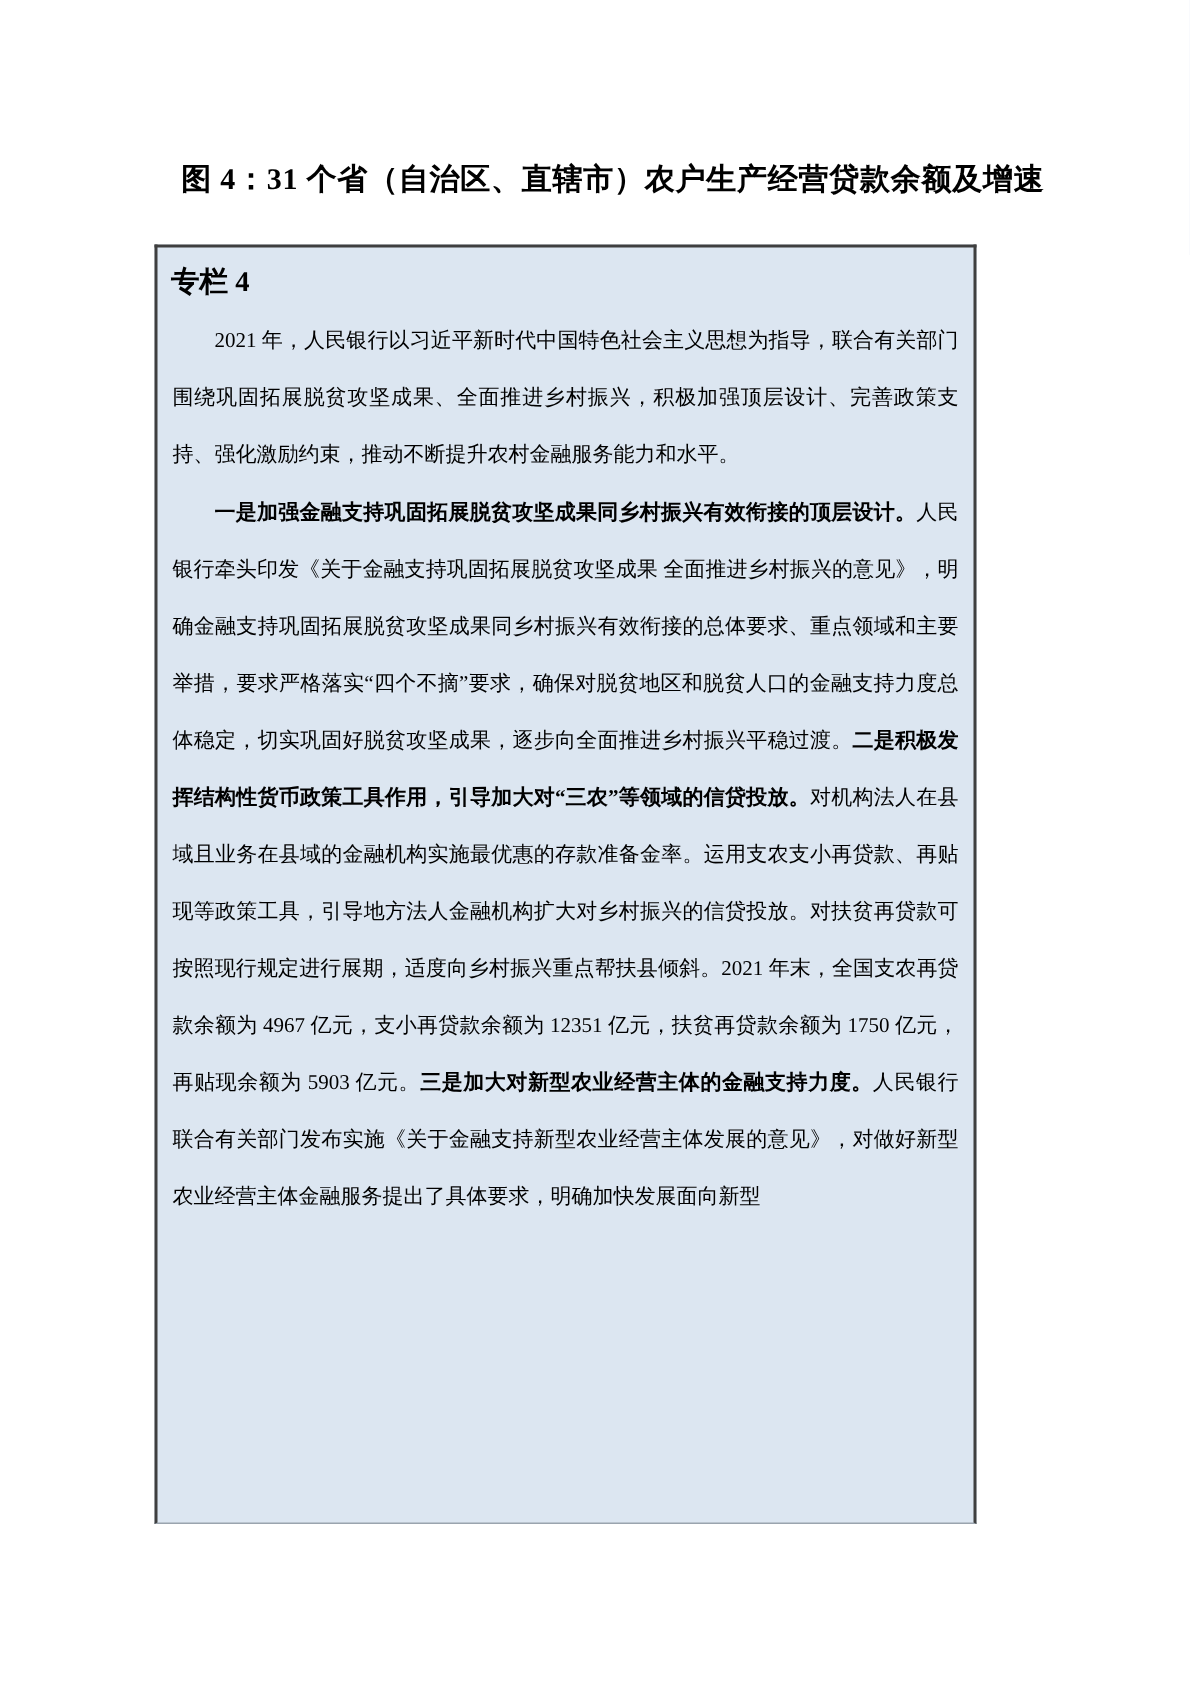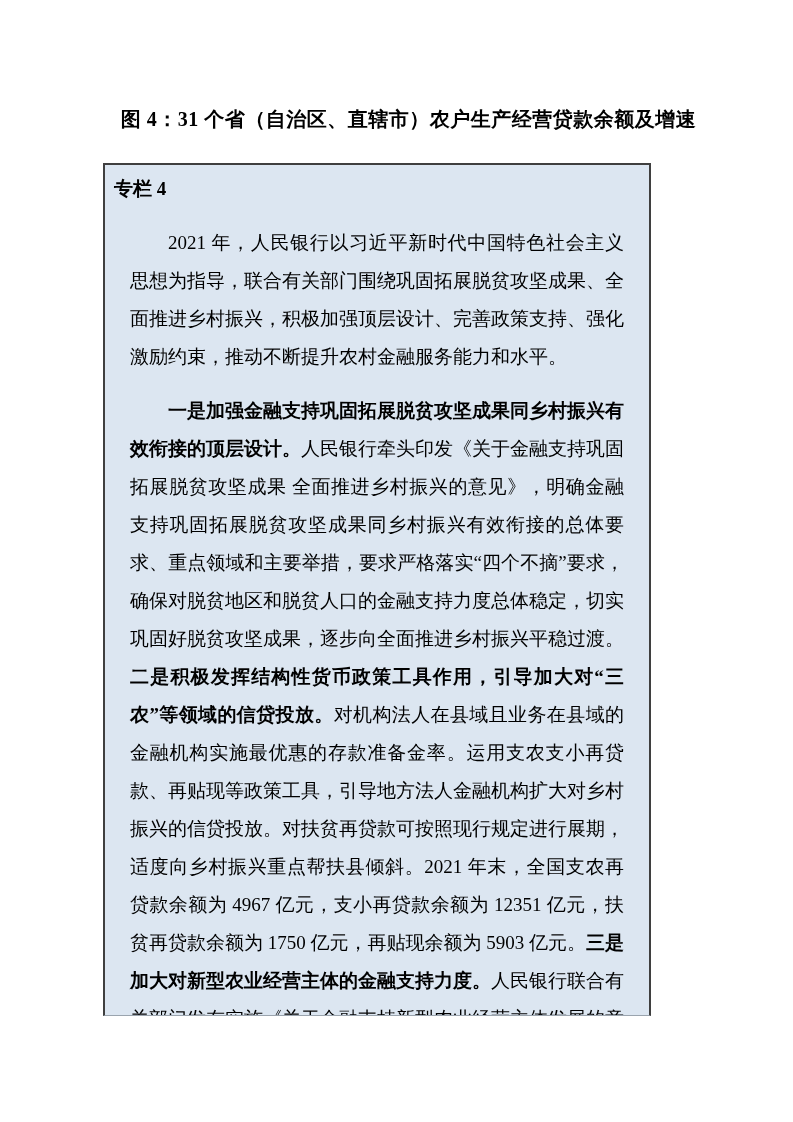--- a/index.html
+++ b/index.html
@@ -49,22 +49,22 @@
     line-height: 38px;
     text-align: left;
   }
   .box-title {
     font-size: 19px;
     font-weight: bold;
     line-height: 38px;
     text-align: center;
   }
   .para {
-    margin: 16px;
-    font-size: 19px;
+    margin: 1px;
+    font-size: 14px;
     line-height: 38px;
     text-indent: 2em;
     text-align: justify;
   }
   .para .b {
     font-weight: bold;
   }
   .page-number {
     position: absolute;
     top: 1027px;

